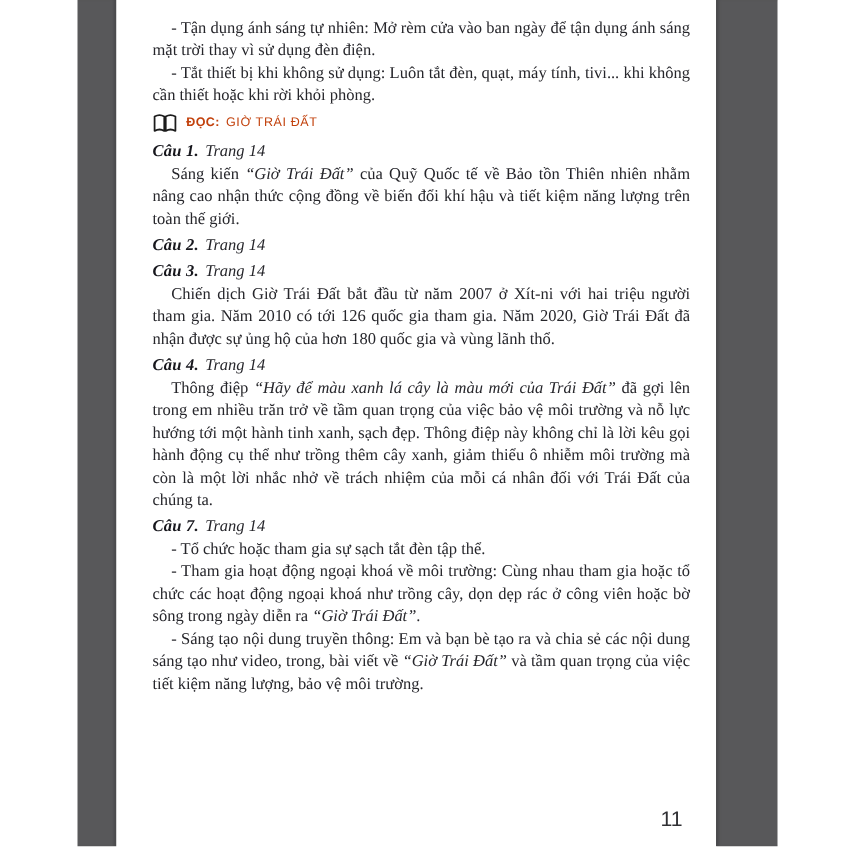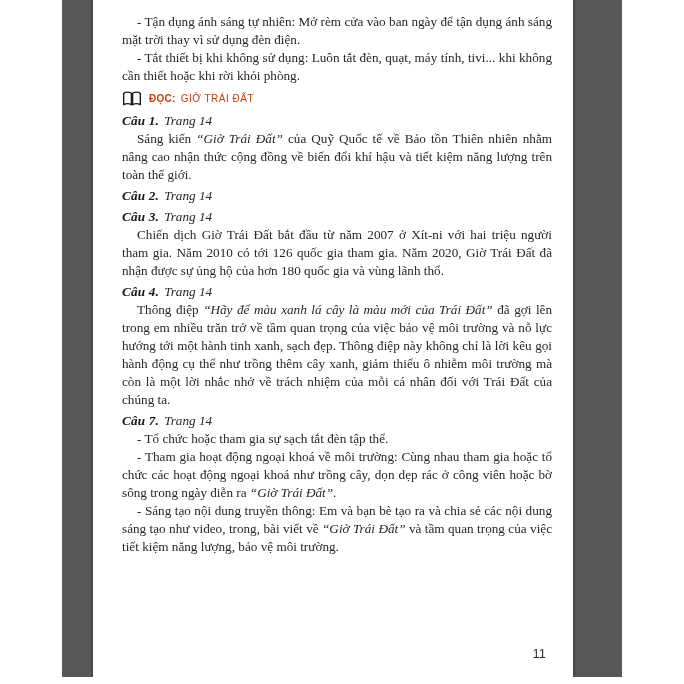--- a/index.html
+++ b/index.html
@@ -41,21 +41,21 @@
   }
   .section-heading .icon { display: inline-flex; margin-right: 7px; }
   .section-heading .sh-bold { font-weight: bold; margin-right: 5px; letter-spacing: 0.3px; }
   .section-heading .sh-rest { font-weight: normal; letter-spacing: 0.5px; }
 
   .page-number {
     position: absolute;
     left: 512px; top: 646px; width: 34px;
     text-align: right;
     font-family: "Liberation Sans", sans-serif;
-    font-size: 13px; font-weight: 500;
+    font-size: 17px; font-weight: 500;
     color: #303034;
   }
 </style>
 </head>
 <body>
 
 <div class="photo-strip left"></div>
 <div class="photo-strip right"></div>
 
 <div class="text-area">

